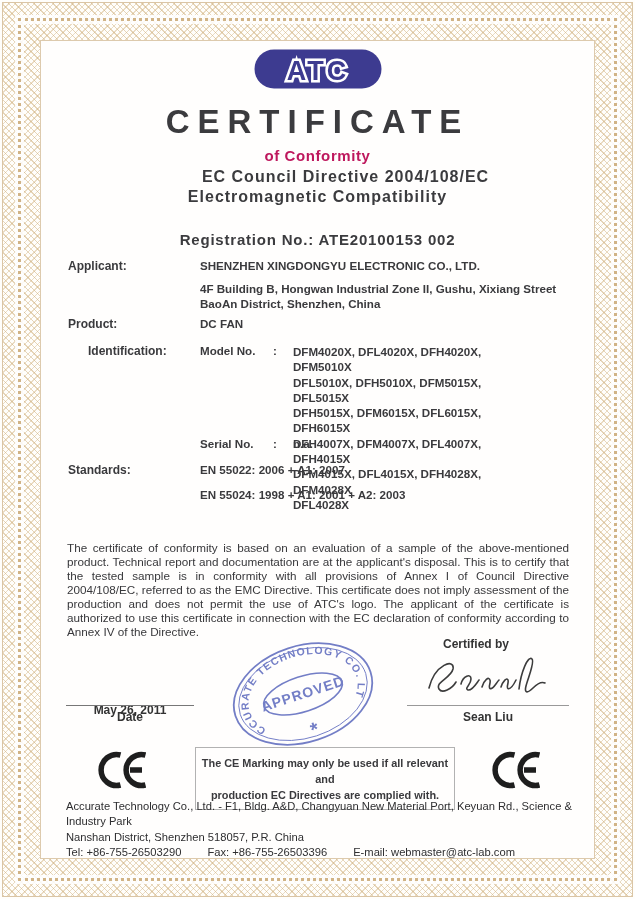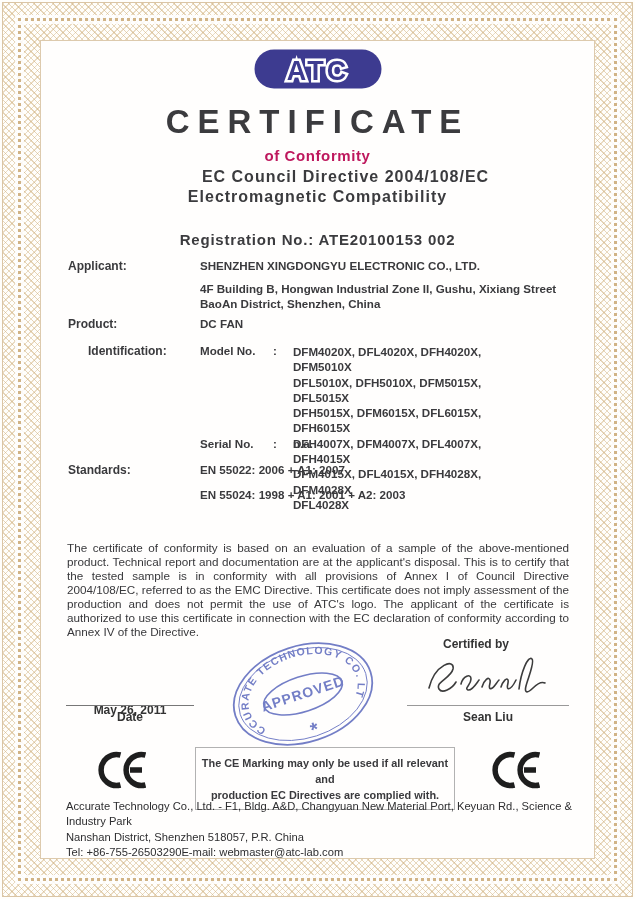--- a/index.html
+++ b/index.html
@@ -76,21 +76,21 @@
   .ce-right { top:747px; left:484px; }
   .notice-box {
     top:747px; left:195px; width:250px;
     border:1px solid #b2b2b2; padding:7px 4px 6px 4px;
     text-align:center; font-size:10.9px; font-weight:bold; line-height:16px;
     color:#3a3a3d;
   }
 
   
   .footer { top:799px; left:66px; width:526px; font-size:11.2px; line-height:15.3px; color:#2e2e30; }
-  .footer-row3 { display:flex; }
+  .footer-row3 { display:flex; gap:26px; }
 </style>
 </head>
 <body>
 
 <div class="page">
 
   <div class="frame">
     <div class="mesh1"></div>
     <div class="mesh2"></div>
     <div class="ribbon"></div>
@@ -191,17 +191,18 @@
       <path d="M30.5,8.0 A15.5,15.5 0 1 0 30.5,38.0" stroke="#1e1e1e" stroke-width="5.5" fill="none"></path>
       <path d="M55.5,8.0 A15.5,15.5 0 1 0 55.5,38.0 M40,23 H52" stroke="#1e1e1e" stroke-width="5.5" fill="none"></path>
     </svg>
   </div>
 
   <div class="abs footer">
     <div>Accurate Technology Co., Ltd. - F1, Bldg. A&amp;D, Changyuan New Material Port, Keyuan Rd., Science &amp; Industry Park</div>
     <div>Nanshan District, Shenzhen 518057, P.R. China</div>
     <div class="footer-row3">
       <span>Tel: +86-755-26503290</span>
+      <span>Fax: +86-755-26503396</span>
       <span>E-mail: webmaster@atc-lab.com</span>
     </div>
   </div>
 
 </div>
 
 </body></html>

